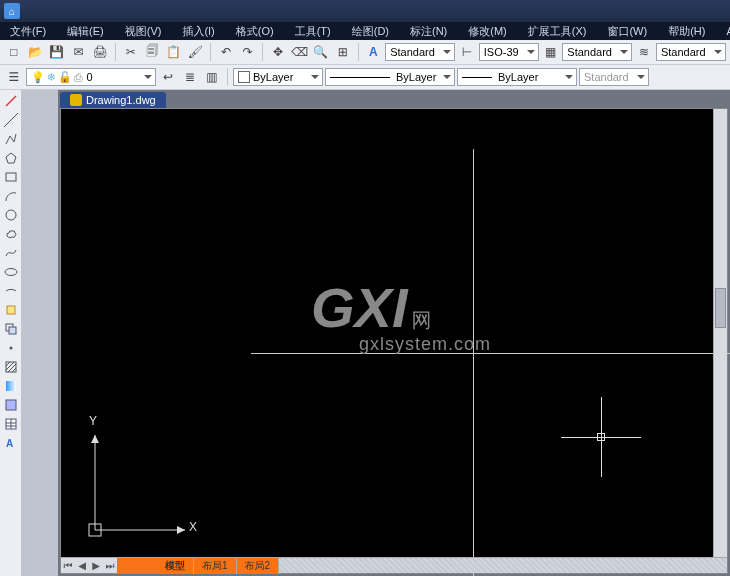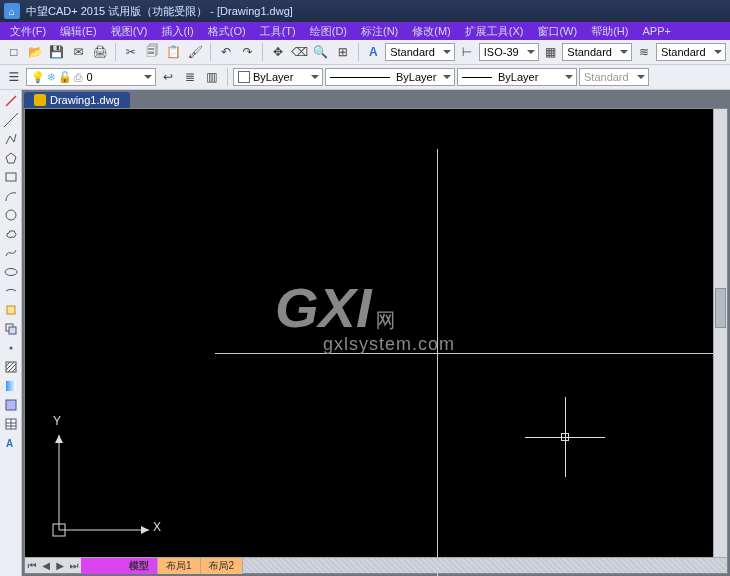--- a/index.html
+++ b/index.html
@@ -3,70 +3,69 @@
 <meta charset="utf-8">
 <style>
   * { margin: 0; padding: 0; box-sizing: border-box; font-family: "Microsoft YaHei", SimSun, sans-serif; }
   body { width: 730px; height: 576px; background: #2a2a2a; overflow: hidden; }
   .window { width: 100%; height: 100%; display: flex; flex-direction: column; background: #e8e8e8; }
 
   .titlebar { height: 22px; background: linear-gradient(#2b3a5c,#1f2d48); color: #cfe3ff; display: flex; align-items: center; padding: 0 4px; font-size: 11px; }
   .titlebar .logo { width: 16px; height: 16px; background: #4a90e2; border-radius: 2px; margin-right: 6px; display:flex;align-items:center;justify-content:center;color:#fff;font-size:10px;font-weight:bold; }
   .titlebar .title { flex: 1; }
 
-  .menubar { height: 18px; background: #6d28d9; color: #d0d8e8; display: flex; align-items: center; padding: 0 4px; font-size: 11px; gap: 2px; }
+  .menubar { height: 18px; background: #0f172a; color: #d0d8e8; display: flex; align-items: center; padding: 0 4px; font-size: 11px; gap: 9px; }
   .menubar .mi { padding: 1px 6px; cursor: default; white-space: nowrap; }
 
   .toolbar { display: flex; align-items: center; padding: 2px 4px; background: #eceef3; border-bottom: 1px solid #c9ccd4; gap: 2px; min-height: 24px; }
   .tbtn { width: 20px; height: 20px; border: 1px solid transparent; display: flex; align-items: center; justify-content: center; font-size: 12px; color: #444; border-radius: 2px; }
   .tsep { width: 1px; height: 18px; background: #c0c4cc; margin: 0 3px; }
   .dropdown { height: 18px; border: 1px solid #9aa2b0; background: #fff; font-size: 11px; padding: 0 14px 0 4px; display: flex; align-items: center; position: relative; min-width: 60px; }
   .dropdown::after { content: ""; position: absolute; right: 3px; top: 6px; border: 4px solid transparent; border-top-color: #555; }
   .swatch { width: 12px; height: 12px; border: 1px solid #666; background: #fff; margin-right: 3px; display:inline-block; }
   .linepv { width: 60px; height: 0; border-top: 1px solid #000; display:inline-block; }
 
   .workarea { flex: 1; display: flex; background: #bfc4ce; }
   .vtoolbar { width: 22px; background: #eceef3; display: flex; flex-direction: column; align-items: center; padding: 2px 0; gap: 1px; border-right: 1px solid #c0c4cc; }
   .vtbtn { width: 18px; height: 18px; display: flex; align-items: center; justify-content: center; }
   .vtbtn svg { pointer-events: none; }
 
-  .docframe { flex: 1; display: flex; flex-direction: column; background: #6e7580; padding: 0 2px 2px 2px; }
+  .docframe { flex: 1; display: flex; flex-direction: column; background: #6e7580; padding: 0 2px 2px 2px; margin-left: 36px; }
   .doctab { height: 18px; display: flex; align-items: flex-end; }
   .doctab .tab { background: #2b4a8c; color: #fff; font-size: 11px; padding: 2px 10px; border-radius: 3px 3px 0 0; display:flex; align-items:center; gap:4px; }
   .doctab .tab .tabicon { width:12px;height:12px;background:#e6b500;border-radius:2px; }
 
   .canvaswrap { flex: 1; position: relative; background: #000; border: 1px solid #888; }
   .drawline { position: absolute; background: #ccc; }
   .wm { position: absolute; color: #888; font-family: Georgia, serif; }
   .cursor { position: absolute; }
   .cursor .ch, .cursor .cv { position: absolute; background: #ddd; }
   .cursor .ch { height: 1px; width: 80px; top: 40px; left: 0; }
   .cursor .cv { width: 1px; height: 80px; left: 40px; top: 0; }
   .cursor .cbox { position: absolute; width: 8px; height: 8px; border: 1px solid #ddd; left: 36px; top: 36px; }
 
   .ucs { position: absolute; left: 24px; bottom: 30px; color: #ddd; font-size: 12px; }
   .ucs svg { overflow: visible; }
 
   .layouttabs { height: 16px; background: #dadde3; display: flex; align-items: center; font-size: 10px; color: #333; border-top: 1px solid #aaa; }
   .layouttabs .navbtn { width: 14px; text-align: center; color:#555; }
-  .layouttabs .lt { padding: 1px 8px; border-right: 1px solid #aaa; background: #fdba74; }
-  .layouttabs .lt.active { background: #d946ef; font-weight: bold; padding-left: 48px; }
+  .layouttabs .lt { padding: 1px 8px; border-right: 1px solid #aaa; background: #f97316; }
+  .layouttabs .lt.active { background: #f97316; font-weight: bold; padding-left: 48px; }
   .layouttabs .rest { flex:1; background: repeating-linear-gradient(45deg,#d0d4dc,#d0d4dc 2px,#c6cad2 2px,#c6cad2 4px); height:100%; }
 
   .scrollbar-v { position:absolute; right:0; top:0; bottom:16px; width:14px; background:#d8dbe1; border-left:1px solid #aaa; }
   .scrollbar-v .thumb { position:absolute; left:1px; right:1px; top:40%; height:40px; background:#b5bac4; border:1px solid #8a909c; }
 </style>
 </head>
 <body>
 
 <div class="window">
 
   <div class="titlebar">
     <div class="logo">⌂</div>
-    <div class="title">中望CAD+ 2015 试用版（功能受限） - [Drawing1.dwg]</div>
   </div>
 
   <div class="menubar">
     <span class="mi">文件(F)</span>
     <span class="mi">编辑(E)</span>
     <span class="mi">视图(V)</span>
     <span class="mi">插入(I)</span>
     <span class="mi">格式(O)</span>
     <span class="mi">工具(T)</span>
     <span class="mi">绘图(D)</span>

